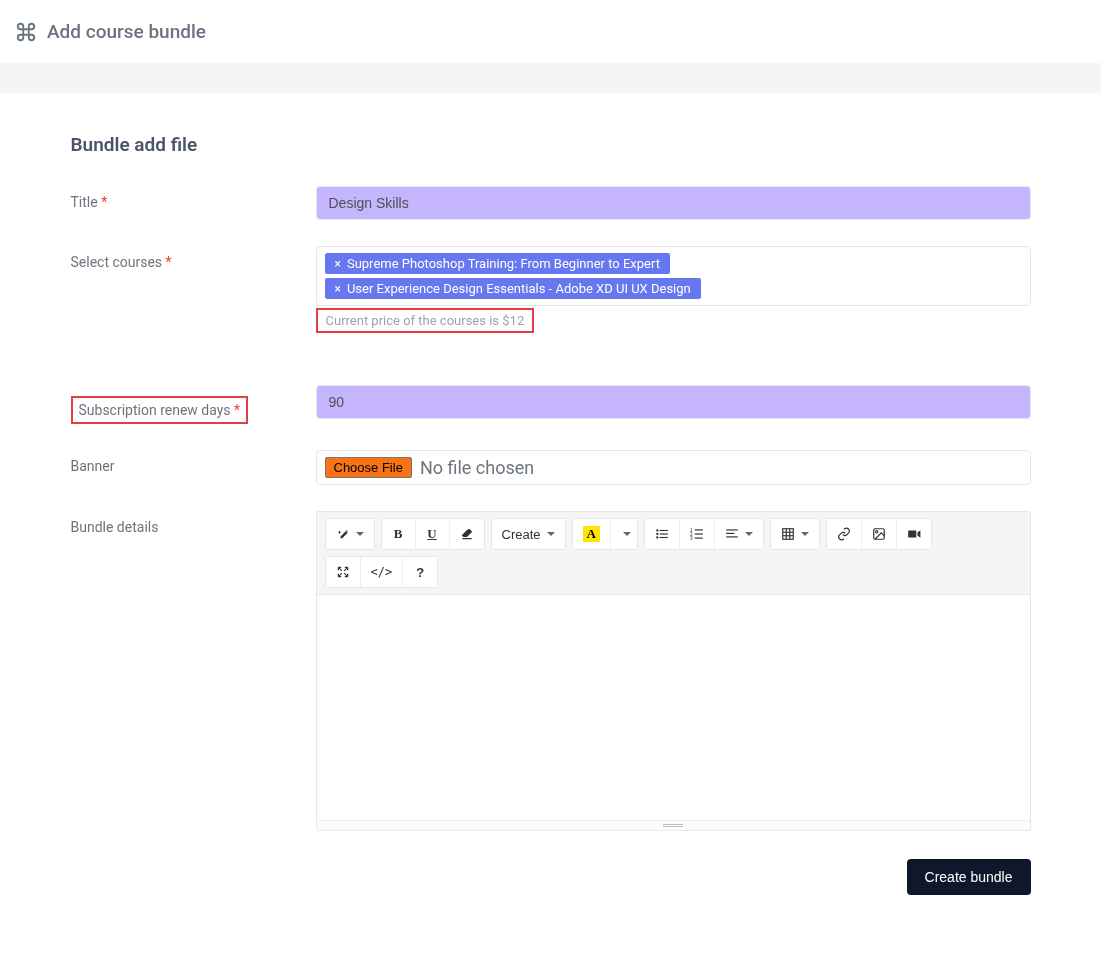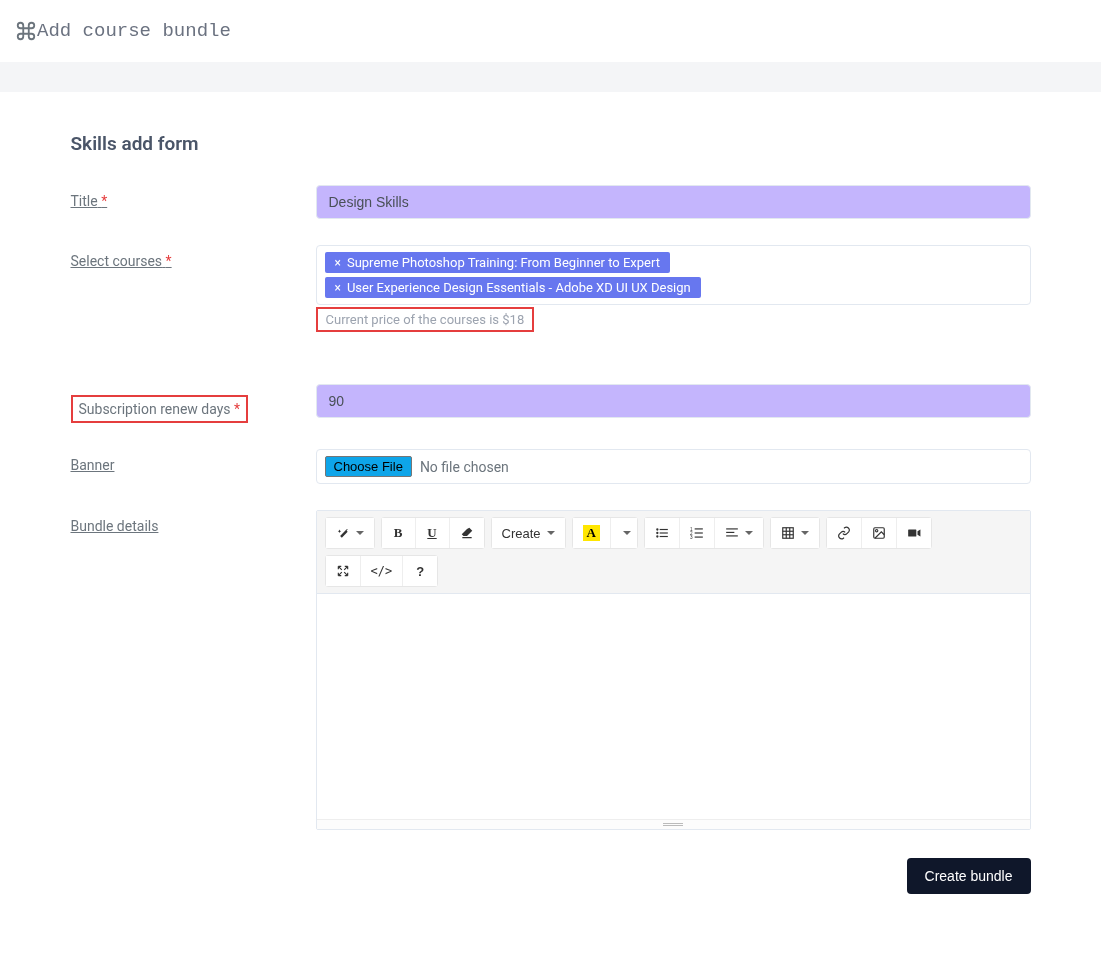--- a/index.html
+++ b/index.html
@@ -6,21 +6,21 @@
     body {
       font-family: -apple-system, BlinkMacSystemFont, "Segoe UI", Roboto, "Helvetica Neue", Arial, sans-serif;
       background: #fff;
       color: #6c757d;
       font-size: 14px;
     }
     .header {
       padding: 20px 15px;
       display: flex;
       align-items: center;
-      font-family: Liberation Mono, monospace;
+      gap: 10px;
     }
     .header-icon {
       width: 22px;
       height: 22px;
       color: #6c757d;
     }
     .header-title {
       font-size: 19px;
       font-weight: 500;
       color: #6b7280;
@@ -44,21 +44,20 @@
     .form-row {
       display: flex;
       margin-bottom: 26px;
       align-items: flex-start;
     }
     .form-label {
       width: 245px;
       padding-top: 8px;
       color: #6c757d;
       font-size: 14px;
-      text-decoration: underline;
     }
     .form-label .required {
       color: #e53e3e;
     }
     .form-control-wrap {
       flex: 1;
     }
     .form-control {
       width: 100%;
       padding: 8px 12px;
@@ -107,31 +106,31 @@
     }
     .file-input-wrap {
       border: 1px solid #e2e8f0;
       border-radius: 4px;
       padding: 6px 8px;
       display: flex;
       align-items: center;
       gap: 8px;
     }
     .choose-file-btn {
-      background: #0ea5e9;
+      background: #f97316;
       border: 1px solid #767676;
       padding: 2px 8px;
       font-size: 13px;
       color: #000;
       border-radius: 2px;
       cursor: pointer;
     }
     .file-status {
       color: #6c757d;
-      font-size: 14px;
+      font-size: 18px;
     }
     
     .editor-wrap {
       border: 1px solid #e2e8f0;
       border-radius: 2px;
     }
     .toolbar {
       background: #f5f5f5;
       border-bottom: 1px solid #e2e8f0;
       padding: 6px 8px;
@@ -219,21 +218,21 @@
     <svg viewBox="0 0 24 24" width="22" height="22" fill="none" stroke="currentColor" stroke-width="2">
       <path d="M6 3a3 3 0 0 1 3 3v3H6a3 3 0 1 1 0-6zM18 3a3 3 0 0 0-3 3v3h3a3 3 0 1 0 0-6zM6 21a3 3 0 0 0 3-3v-3H6a3 3 0 1 0 0 6zM18 21a3 3 0 0 1-3-3v-3h3a3 3 0 1 1 0 6zM9 9h6v6H9z"></path>
     </svg>
   </span>
   <span class="header-title">Add course bundle</span>
 </div>
 
 <div class="divider-bar"></div>
 
 <div class="container">
-  <h2 class="form-title">Skills add form</h2>
+  <h2 class="form-title">Bundle add file</h2>
 
   <div class="form-row">
     <div class="form-label">
       <span>Title</span>
       <span class="required"> *</span>
     </div>
     <div class="form-control-wrap">
       <input class="form-control" type="text" value="Design Skills" style="">
     </div>
   </div>
@@ -248,21 +247,21 @@
         <span class="tag">
           <span class="x">×</span>
           <span>Supreme Photoshop Training: From Beginner to Expert</span>
         </span>
         <span class="tag">
           <span class="x">×</span>
           <span>User Experience Design Essentials - Adobe XD UI UX Design</span>
         </span>
       </div>
       <div style="margin-top:0;">
-        <span class="hint-box">Current price of the courses is $18</span>
+        <span class="hint-box">Current price of the courses is $12</span>
       </div>
     </div>
   </div>
 
   <div class="form-row">
   </div>
 
   <div class="form-row">
     <div class="form-label" style="padding-top:11px;">
       <span class="label-box">

